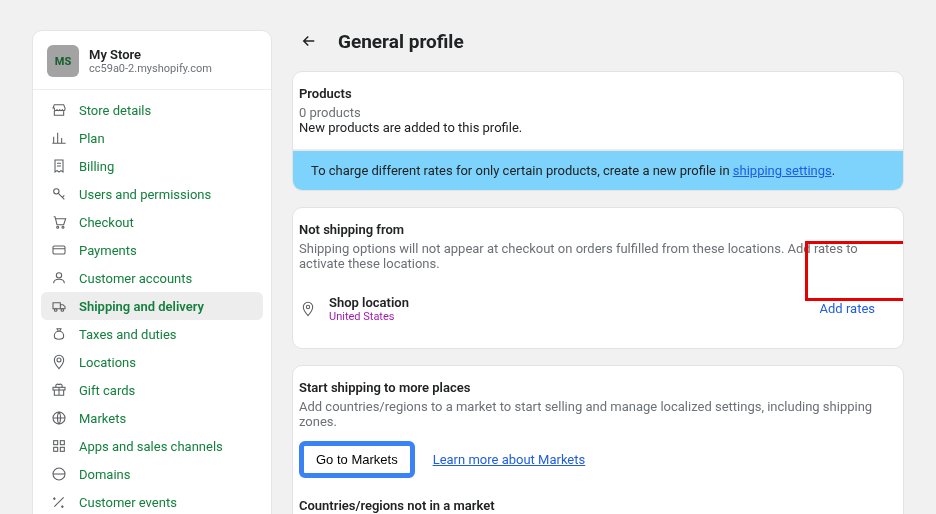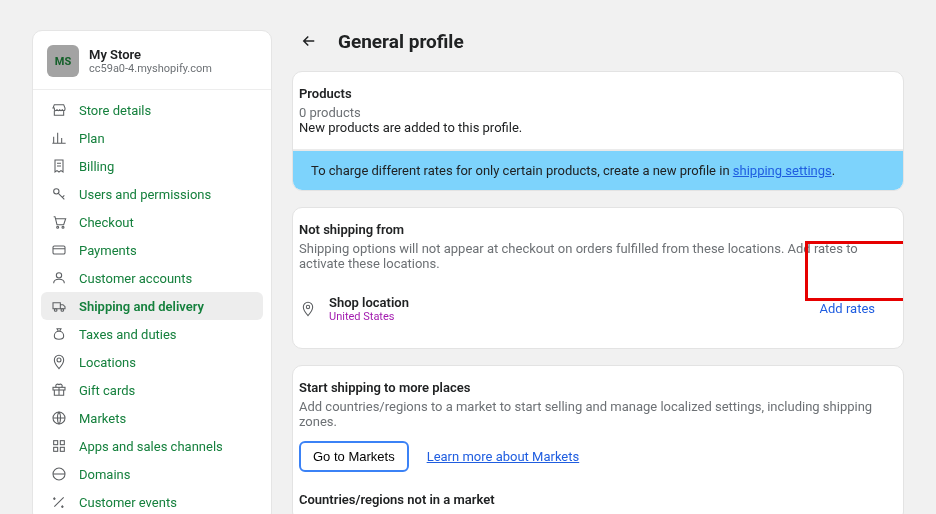--- a/index.html
+++ b/index.html
@@ -28,35 +28,35 @@
     .link { color: #1f5de0; text-decoration: underline; cursor: pointer; }
     .location-row { display: flex; align-items: center; justify-content: space-between; margin-top: 12px; }
     .location-left { display: flex; align-items: center; gap: 12px; }
     .loc-icon { width: 18px; height: 18px; display: flex; align-items: center; justify-content: center; color: #5c5f62; }
     .loc-icon svg { width: 16px; height: 16px; stroke: currentColor; fill: none; stroke-width: 1.6; }
     .loc-title { font-weight: 600; font-size: 13px; }
     .loc-sub { color: #a21caf; font-size: 11px; }
     .add-rates { color: #1f5de0; font-size: 13px; cursor: pointer; padding: 18px 22px; }
     .highlight-box { position: absolute; border: 3px solid #e60000; pointer-events: none; }
     .card-inner-wrap { position: relative; }
-    .btn { border: 2px solid #3b82f6; background: #fff; border-radius: 6px; padding: 6px 12px; font-size: 13px; cursor: pointer; }
+    .btn { border: 5px solid #3b82f6; background: #fff; border-radius: 6px; padding: 6px 12px; font-size: 13px; cursor: pointer; }
     .btn-row { display: flex; align-items: center; gap: 18px; margin-top: 12px; }
   </style>
 </head>
 <body>
 
 <div class="page">
   <aside class="sidebar">
     <div class="store-header">
       <div class="store-avatar">
           <span>MS</span>
         </div>
       <div>
         <div class="store-title">My Store</div>
-        <div class="store-sub">cc59a0-4.myshopify.com</div>
+        <div class="store-sub">cc59a0-2.myshopify.com</div>
       </div>
     </div>
     <div class="navlist">
       <div class="nav-item">
           <span class="nav-icon">
             <svg viewBox="0 0 24 24">
               <path d="M3 9l2-5h14l2 5v2a2 2 0 01-2 2 2 2 0 01-2-2 2 2 0 01-4 0 2 2 0 01-4 0 2 2 0 01-2 2 2 2 0 01-2-2V9zM5 13v7h14v-7"></path>
             </svg>
           </span>
           <span>Store details</span>

